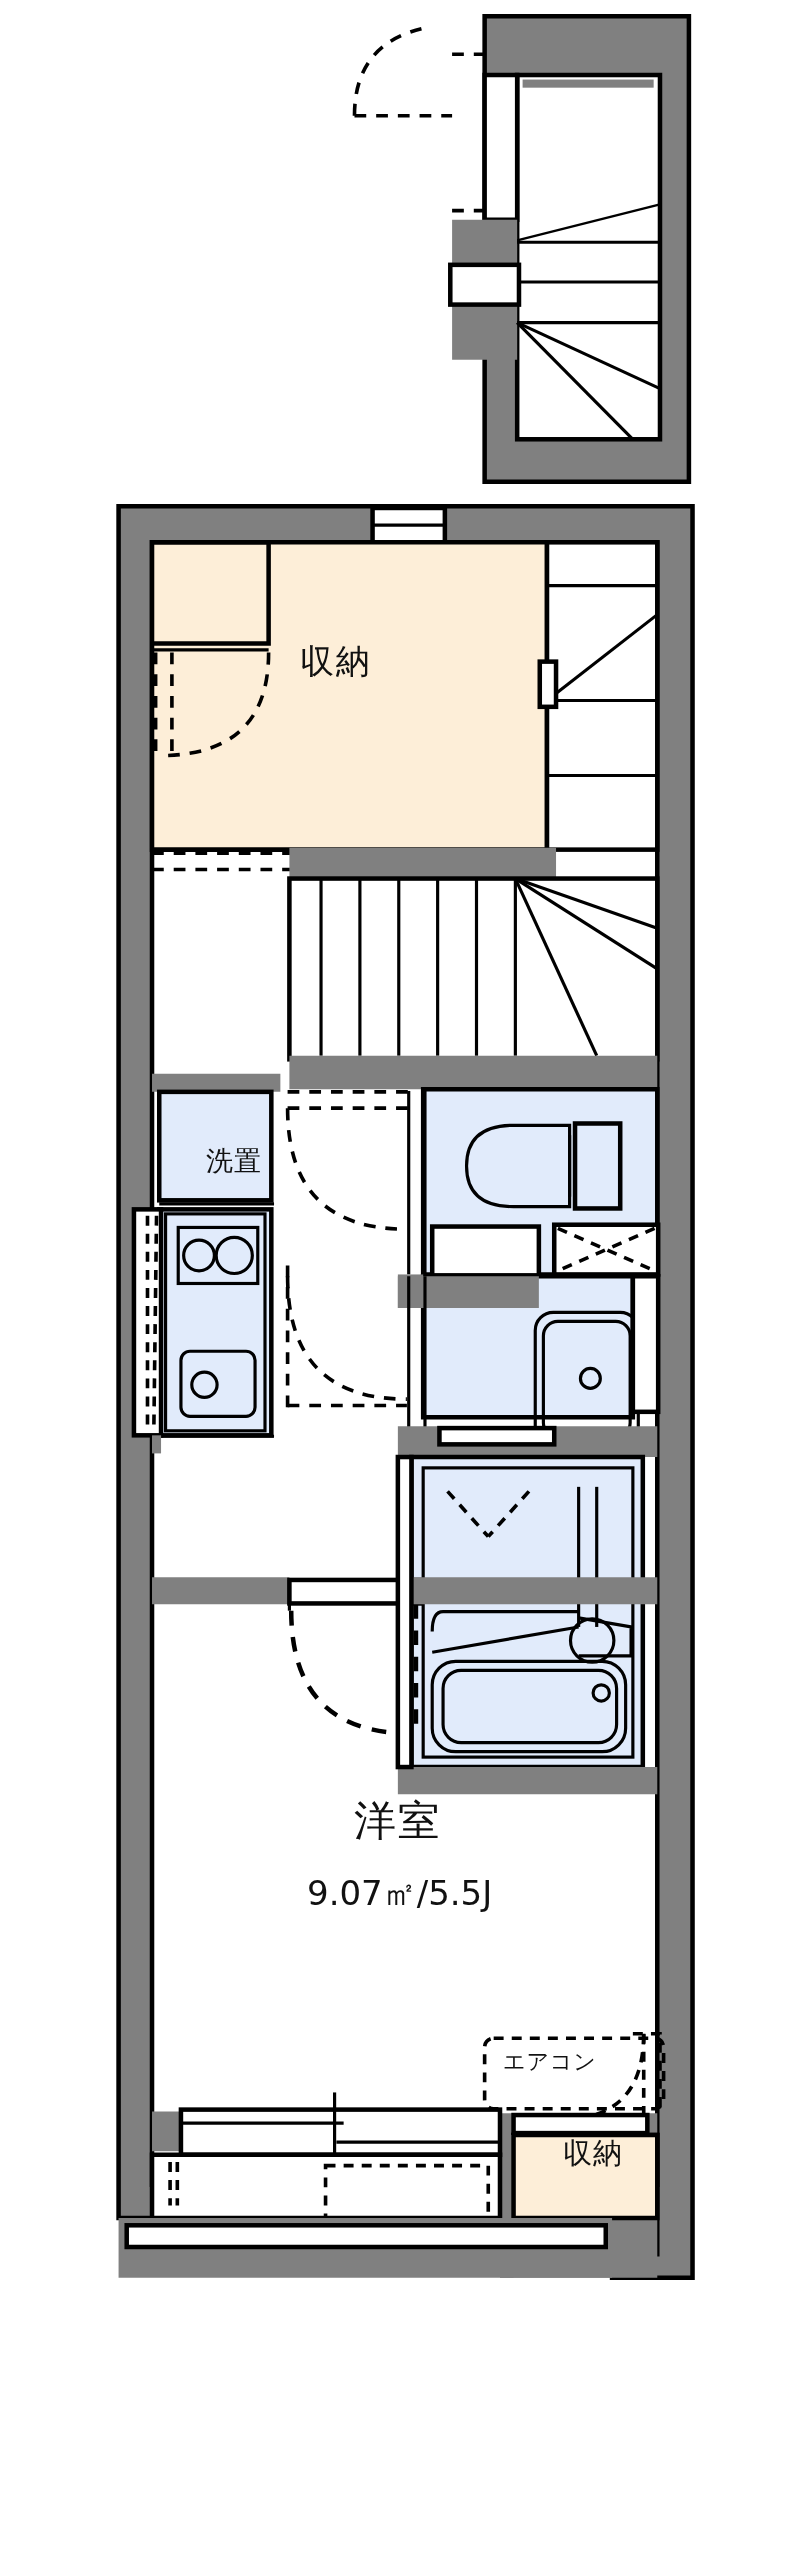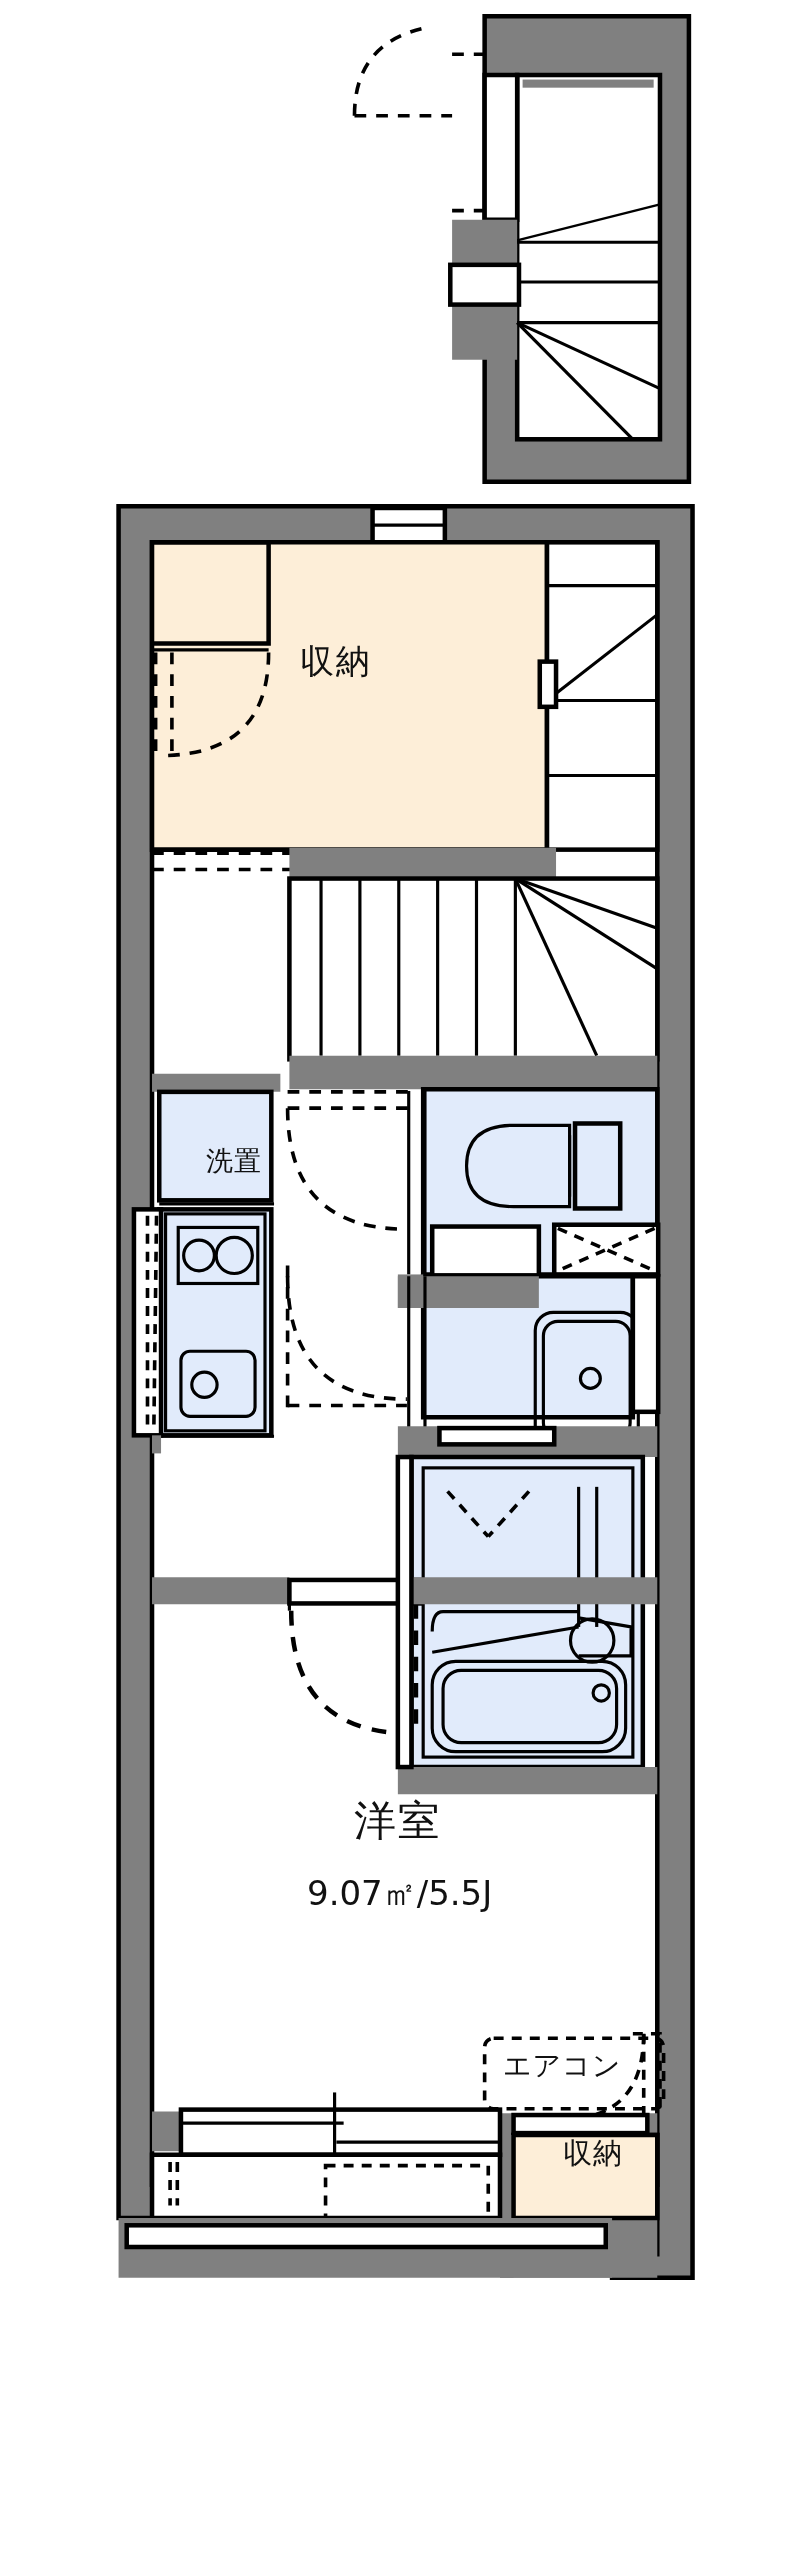--- a/index.html
+++ b/index.html
@@ -5,21 +5,21 @@
   html,body{margin:0;padding:0;background:#ffffff;}
   body{font-family:"Liberation Sans","DejaVu Sans",sans-serif;}
   #stage{position:relative;width:812px;height:2576px;background:#fff;overflow:hidden;}
   #plan{position:absolute;left:0;top:0;width:812px;height:2576px;}
   .lbl{position:absolute;color:#111;font-family:"DejaVu Sans","Liberation Sans",sans-serif;white-space:nowrap;}
   .lbl-room{font-size:42px;letter-spacing:1.8px;}
   .lbl-area{font-size:34px;letter-spacing:0px;}
   .lbl-storage{font-size:34px;letter-spacing:1.8px;}
   .lbl-storage-sm{font-size:29px;letter-spacing:0.9px;}
   .lbl-wash{font-size:27px;letter-spacing:0.9px;}
-  .lbl-ac{font-size:28px;letter-spacing:0.9px;}
+  .lbl-ac{font-size:22px;letter-spacing:0.9px;}
 </style>
 </head>
 <body>
 
 <div id="stage">
 
 <svg id="plan" viewBox="0 0 898 2850" xmlns="http://www.w3.org/2000/svg">
   <defs>
     <style>
       .w   { fill:#808080; stroke:#000; stroke-width:5; }

